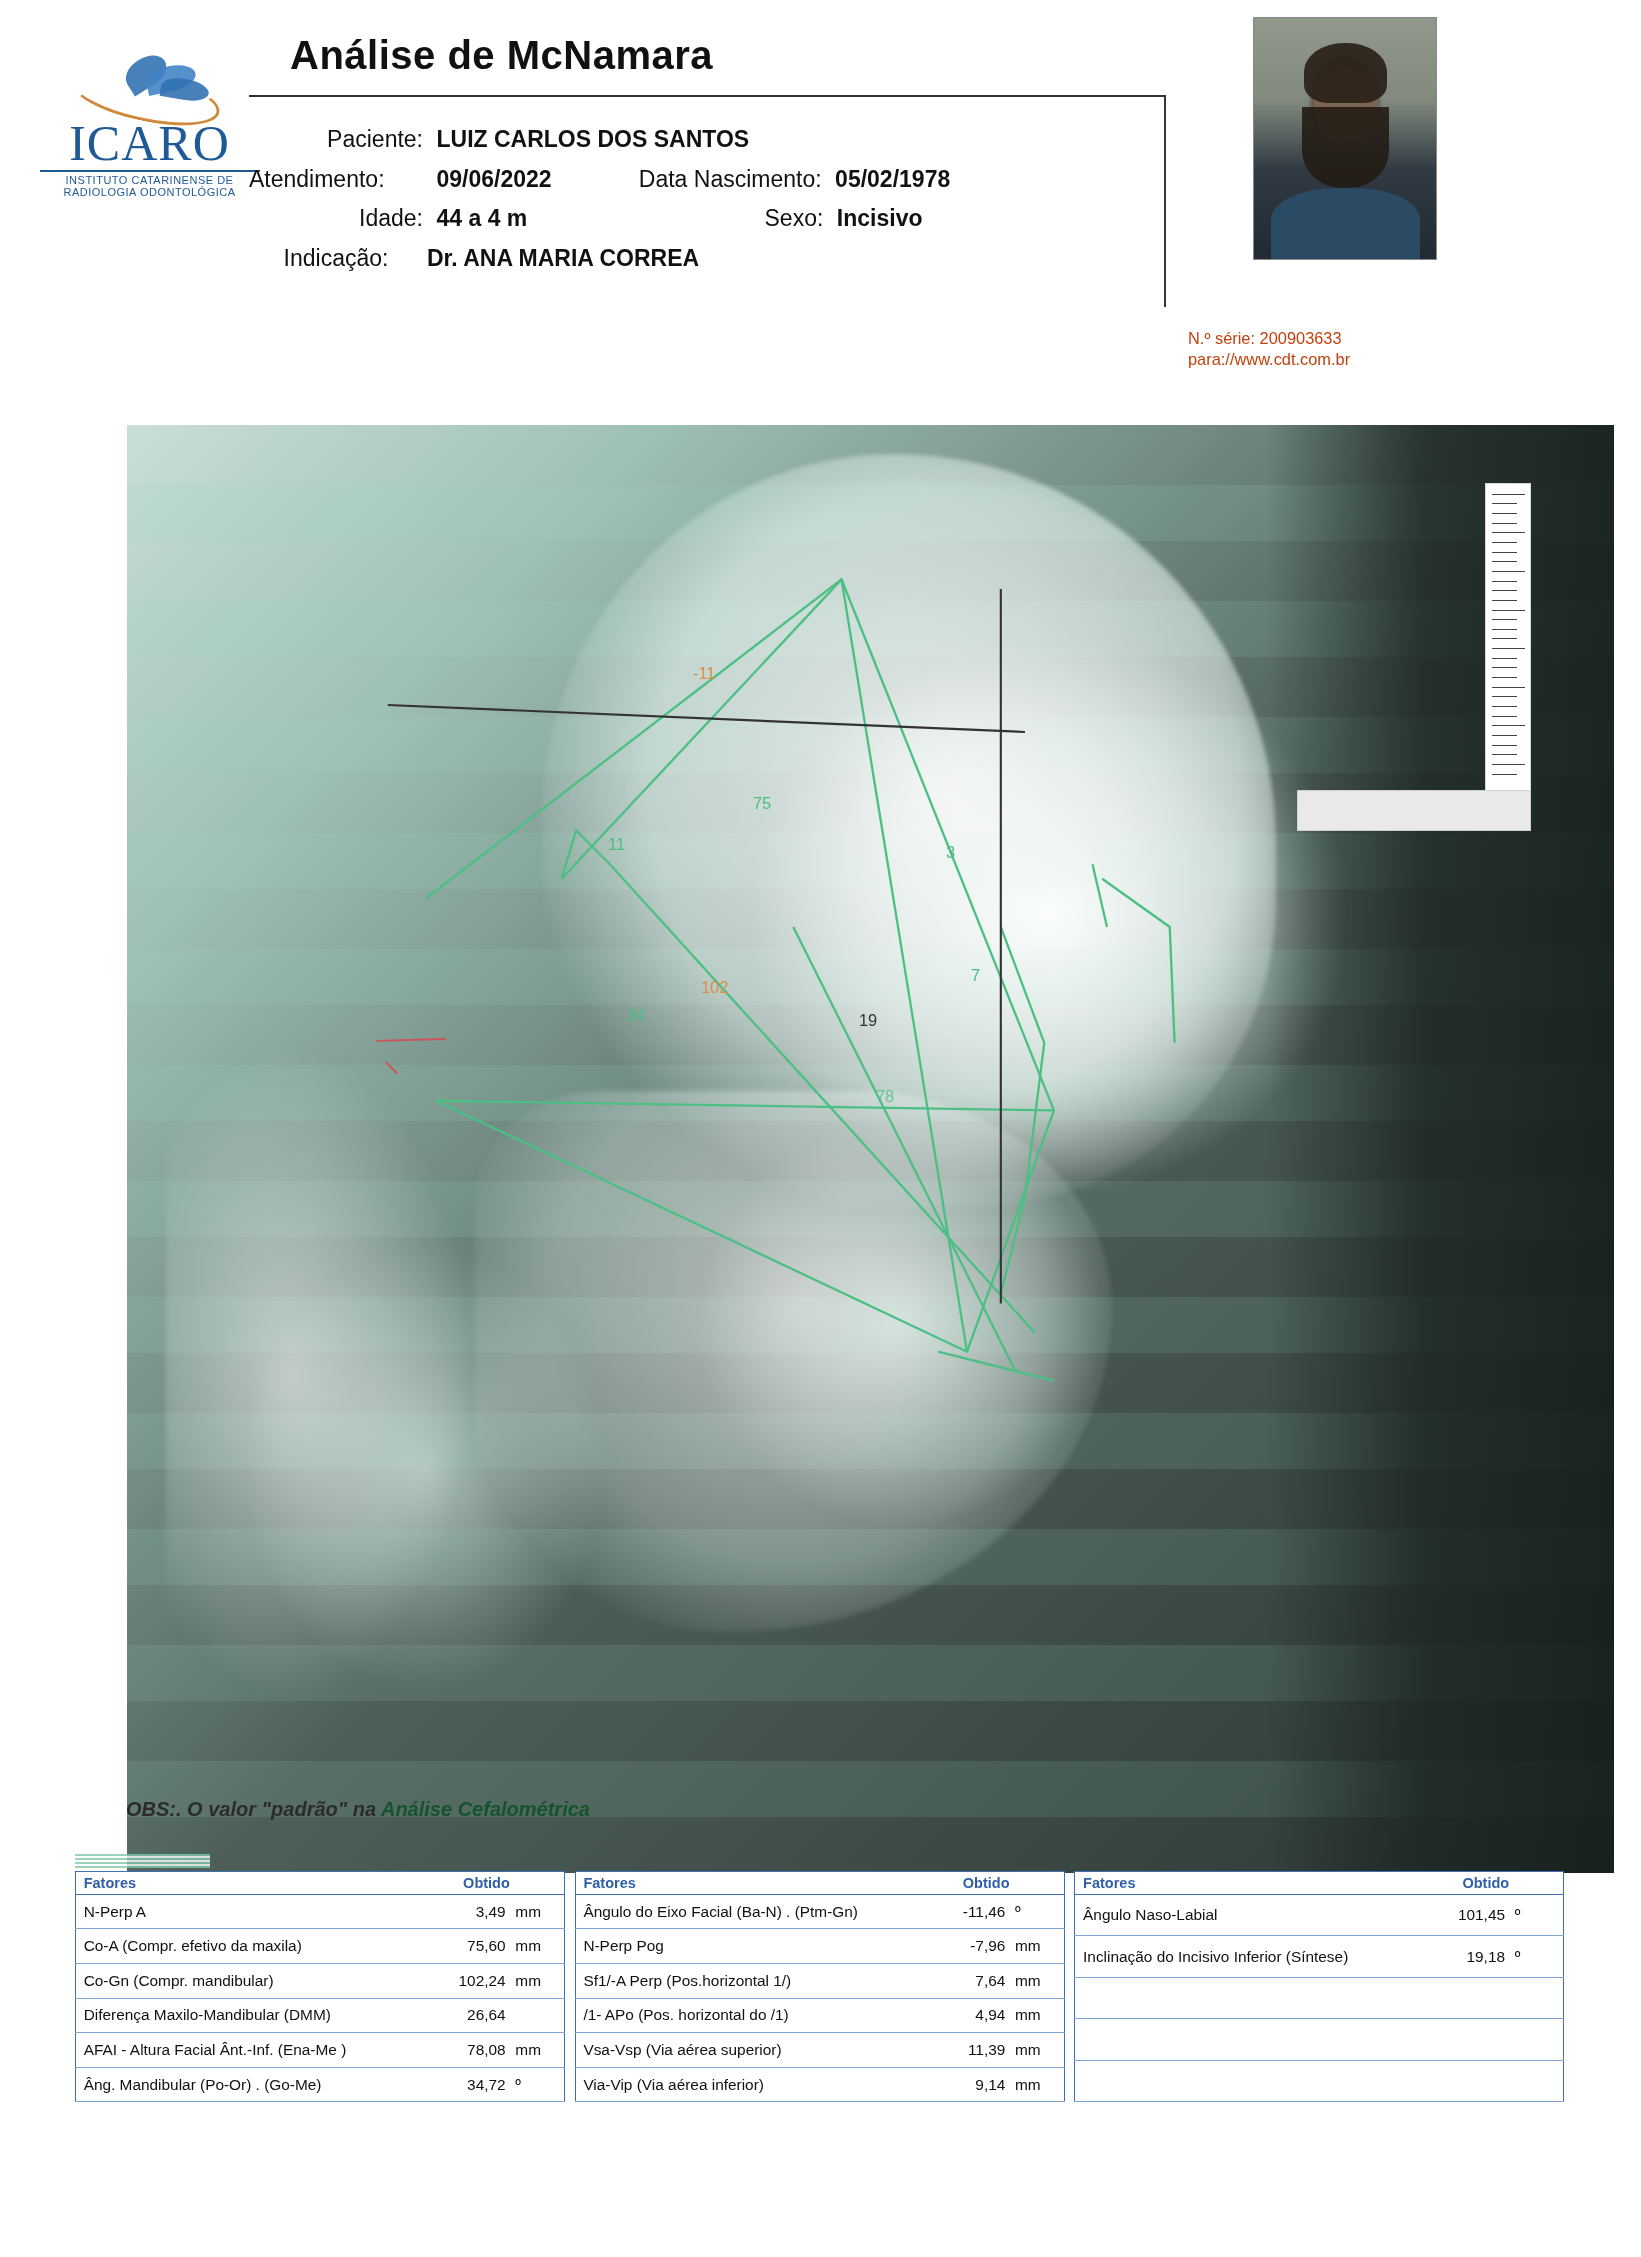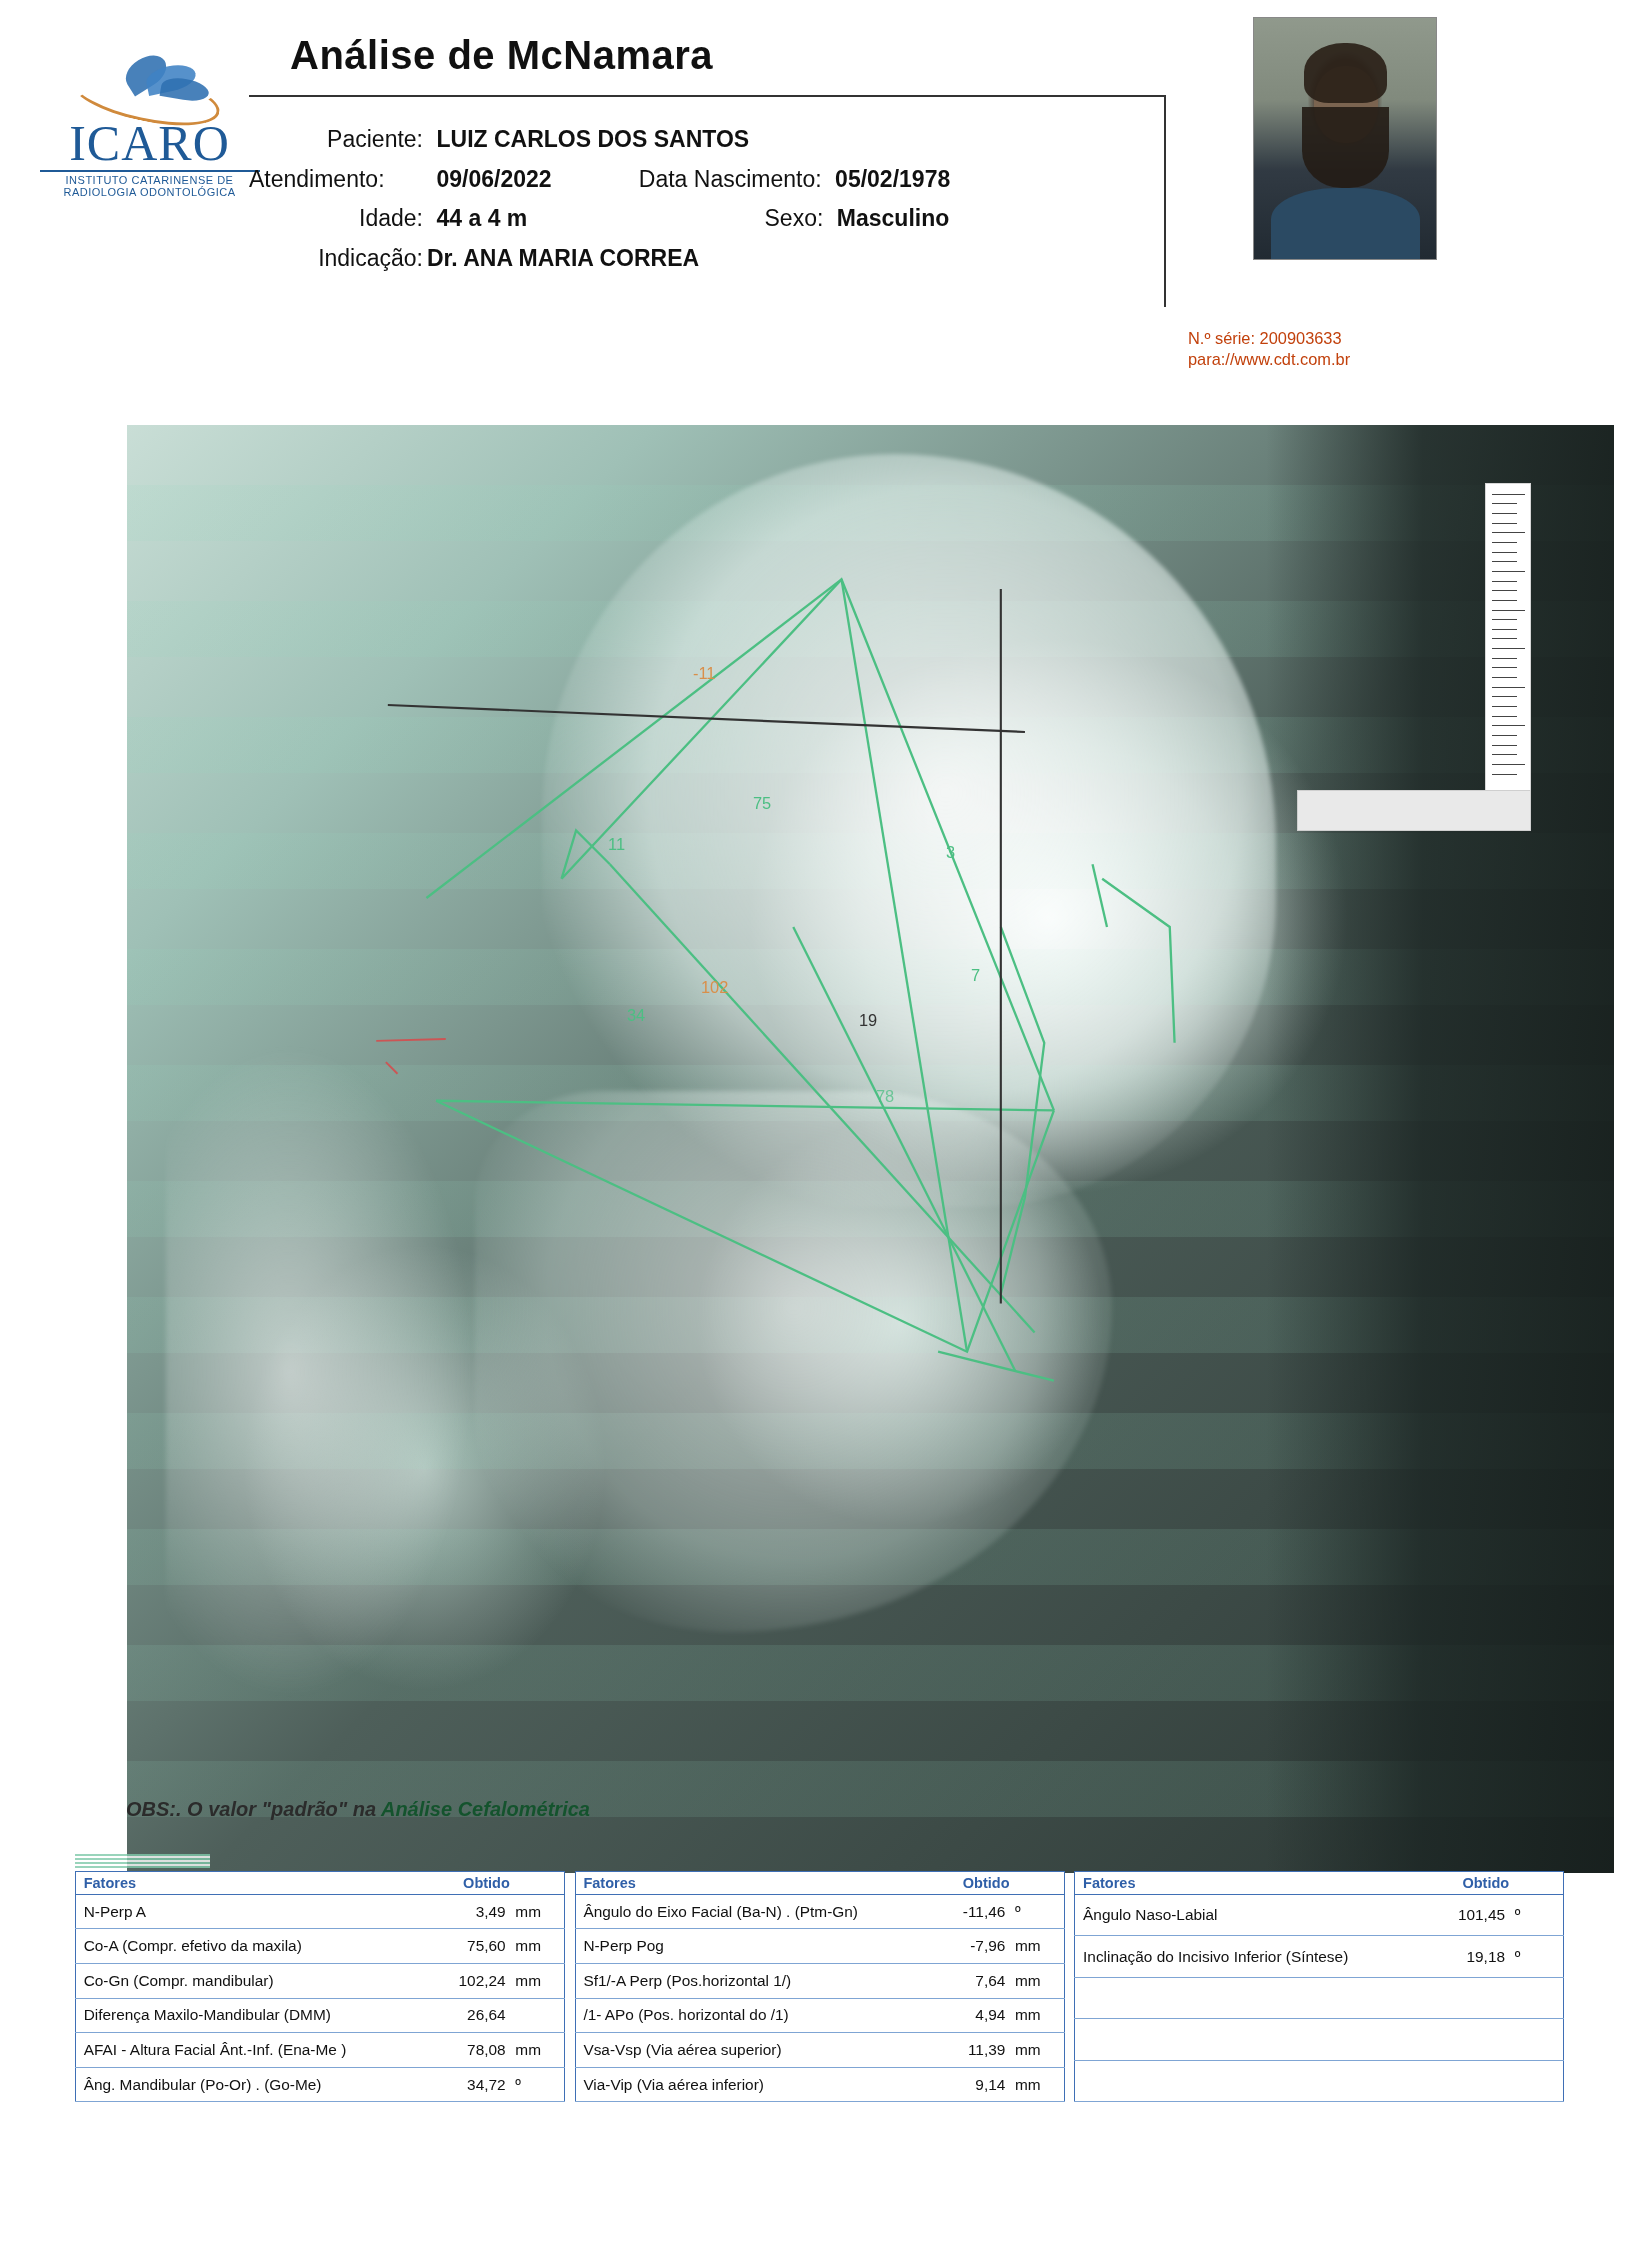--- a/index.html
+++ b/index.html
@@ -120,21 +120,21 @@
   .r1 .lbl { width: 174px; text-align: right; }
   .r1 .val { margin-left: 13.5px; }
   .r2 .lbl1 { width: 174px; text-align: left; }
   .r2 .val1 { margin-left: 13.5px; width: 183px; }
   .r2 .lbl2 { margin-left: 19.3px; }
   .r2 .val2 { margin-left: 13.5px; }
   .r3 .lbl1 { width: 174px; text-align: right; }
   .r3 .val1 { margin-left: 13.5px; width: 183px; }
   .r3 .lbl2 { margin-left: 145px; }
   .r3 .val2 { margin-left: 13.5px; }
-  .r4 .lbl { width: 174px; text-align: right; }
+  .r4 .lbl { width: 174px; text-align: center; }
   .r4 .val { margin-left: 4px; }
   .r5 {
     font-size: 19.3px;
     margin-top: 11.6px;
   }
   .r5 .lbl { width: 193px; text-align: right; }
   .r5 .val { margin-left: 13.5px; font-weight: normal; font-size: 19.3px; }
 
   .photo-frame {
     position: absolute;
@@ -379,21 +379,21 @@
     <div class="info-row r2">
       <span class="lbl lbl1">Atendimento:</span>
       <span class="val val1">09/06/2022</span>
       <span class="lbl lbl2">Data Nascimento:</span>
       <span class="val val2">05/02/1978</span>
     </div>
     <div class="info-row r3">
       <span class="lbl lbl1">Idade:</span>
       <span class="val val1">44 a 4 m</span>
       <span class="lbl lbl2">Sexo:</span>
-      <span class="val val2">Masculino</span>
+      <span class="val val2">Incisivo</span>
     </div>
     <div class="info-row r4">
       <span class="lbl">Indicação:</span>
       <span class="val">Dr. ANA MARIA CORREA</span>
     </div>
   </div>
 
   <div class="photo-frame">
     <div class="photo-inner"></div>
     <div class="photo-shirt"></div>

